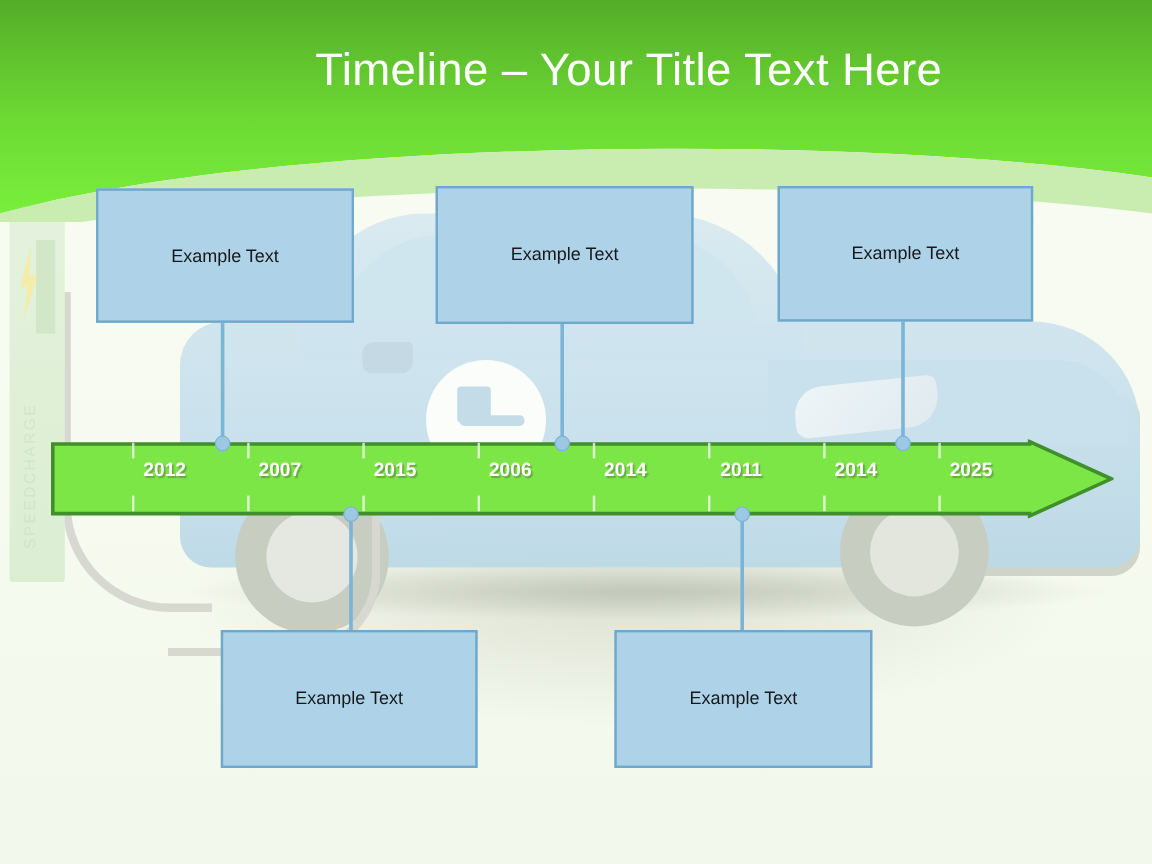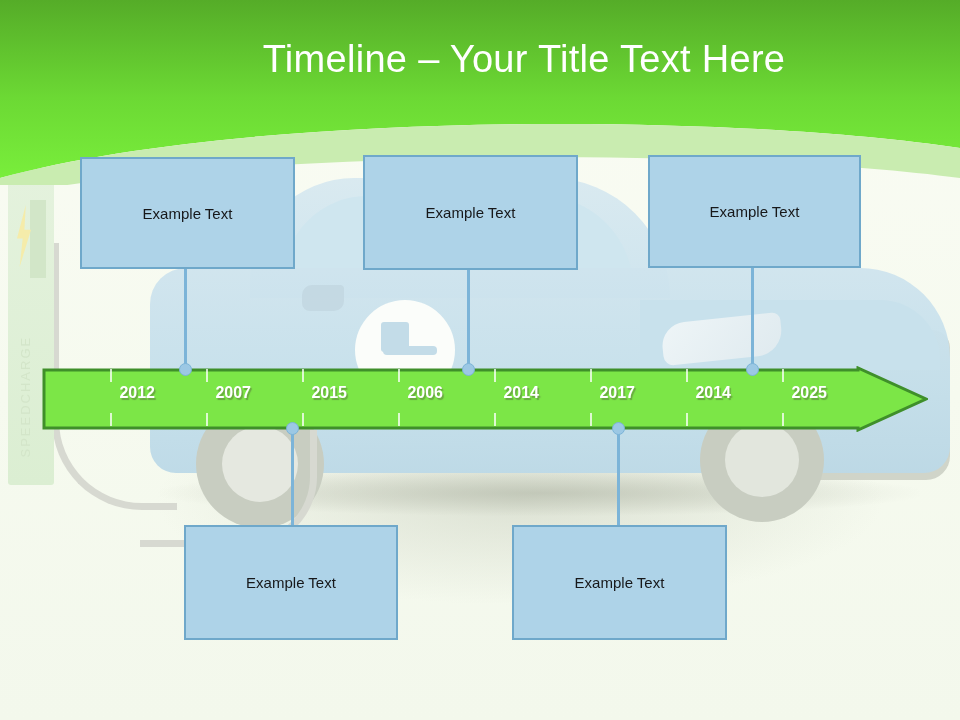--- a/index.html
+++ b/index.html
@@ -363,21 +363,21 @@
     <div class="tick top" style="left:644px"></div>
     <div class="tick bot" style="left:644px"></div>
     <div class="tick top" style="left:740px"></div>
     <div class="tick bot" style="left:740px"></div>
 
     <div class="year" style="left:68px">2012</div>
     <div class="year" style="left:164px">2007</div>
     <div class="year" style="left:260px">2015</div>
     <div class="year" style="left:356px">2006</div>
     <div class="year" style="left:452px">2014</div>
-    <div class="year" style="left:548px">2017</div>
+    <div class="year" style="left:548px">2011</div>
     <div class="year" style="left:644px">2014</div>
     <div class="year" style="left:740px">2025</div>
   </div>
 
   <div class="connector" style="left:184px; top:267px; height:102px;"></div>
   <div class="dot" style="left:185px; top:363px;"></div>
 
   <div class="connector" style="left:467px; top:267px; height:102px;"></div>
   <div class="dot" style="left:468px; top:363px;"></div>
 

